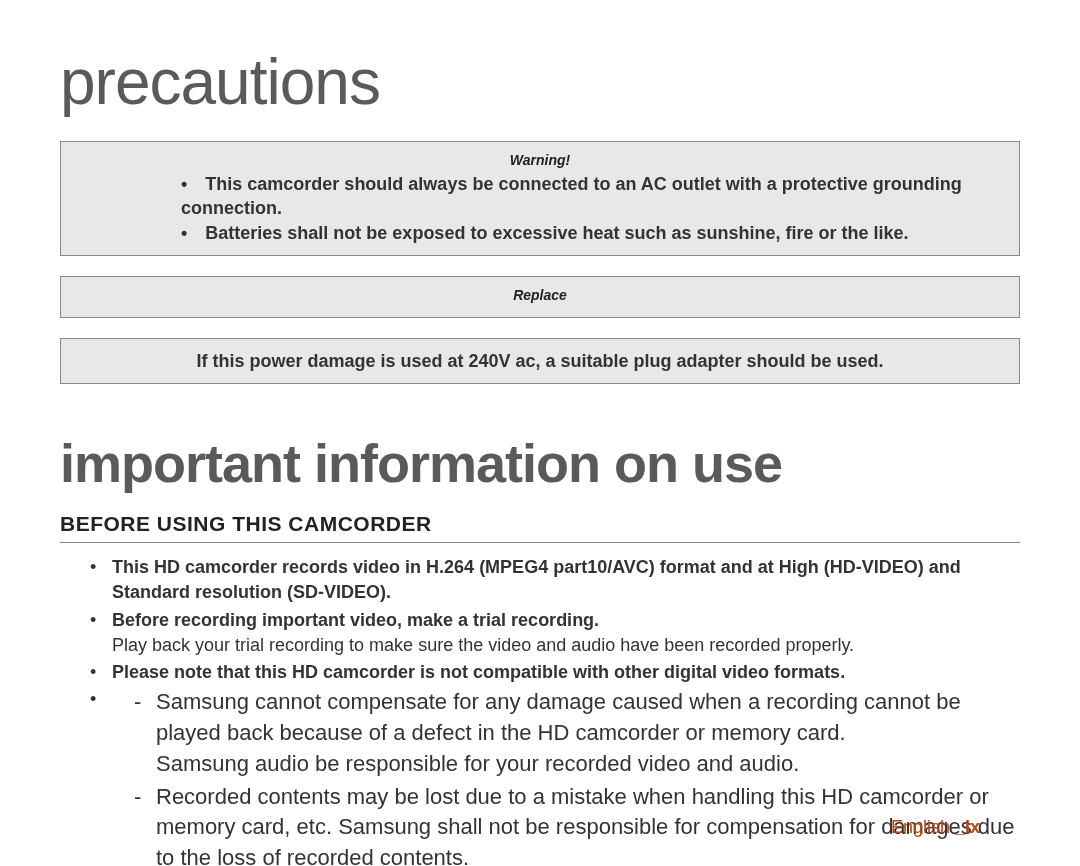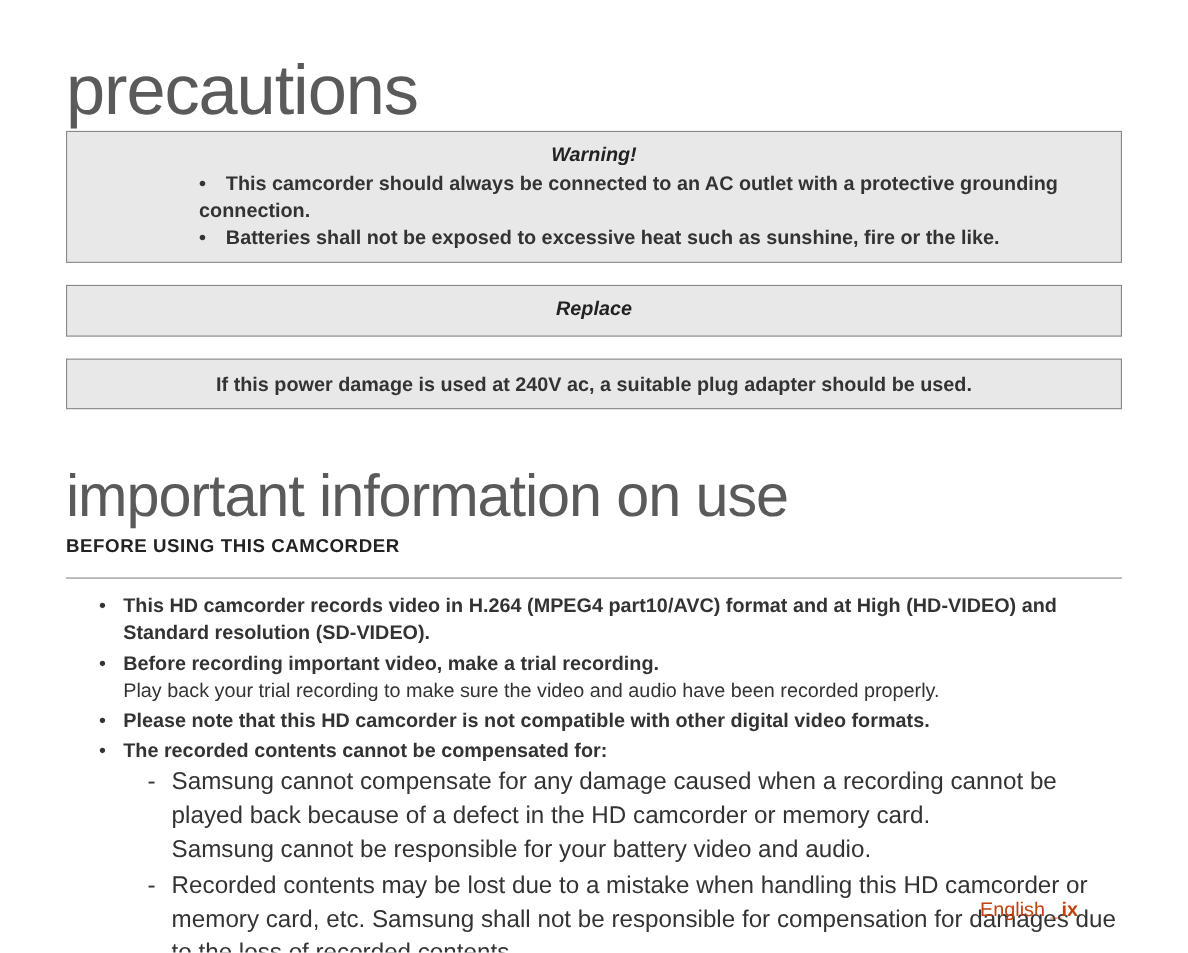--- a/index.html
+++ b/index.html
@@ -14,74 +14,75 @@
       font-family: Arial, Helvetica, sans-serif;
       color: #333333;
       padding: 45px 60px 30px 60px;
       position: relative;
     }
     .heading-large {
       font-size: 64px;
       font-weight: 300;
       color: #5a5a5a;
       letter-spacing: -1px;
+      margin-bottom: 22px;
       font-family: Arial, Helvetica, sans-serif;
     }
     .heading-large-2 {
       font-size: 54px;
-      font-weight: 400;
+      font-weight: 700;
       color: #5a5a5a;
       letter-spacing: -1px;
       margin-top: 48px;
-      margin-bottom: 5px;
+      margin-bottom: 18px;
       font-family: Arial, Helvetica, sans-serif;
     }
     .box {
       border: 1px solid #888888;
       background: #e8e8e8;
       padding: 10px 20px;
       margin-bottom: 20px;
       text-align: center;
     }
     .box-small {
       border: 1px solid #888888;
       background: #e8e8e8;
       padding: 10px 20px;
       margin-bottom: 20px;
       text-align: center;
     }
     .box-title {
       font-weight: bold;
       font-style: italic;
-      font-size: 18px;
+      font-size: 14px;
       color: #222222;
       margin-bottom: 4px;
     }
     .box-body {
       font-size: 18px;
       color: #333333;
       line-height: 1.35;
       font-weight: bold;
     }
     .bullet-line {
       display: block;
       text-align: left;
       padding-left: 100px;
     }
     .bullet-line::before {
       content: "•";
       margin-right: 18px;
     }
     .section-heading {
-      font-size: 17px;
+      font-size: 21px;
       font-weight: bold;
       letter-spacing: 0.5px;
       color: #222222;
       border-bottom: 1px solid #888888;
-      padding-bottom: 18px;
+      padding-bottom: 6px;
       margin-bottom: 12px;
       text-transform: uppercase;
     }
     .bullet-list {
       list-style: none;
       padding-left: 30px;
     }
     .bullet-list > li {
       position: relative;
       padding-left: 22px;
@@ -156,25 +157,24 @@
     <span class="bold">This HD camcorder records video in H.264 (MPEG4 part10/AVC) format and at High (HD-VIDEO) and Standard resolution (SD-VIDEO).</span>
   </li>
   <li>
     <span class="bold">Before recording important video, make a trial recording.</span><br>
     <span>Play back your trial recording to make sure the video and audio have been recorded properly.</span>
   </li>
   <li>
     <span class="bold">Please note that this HD camcorder is not compatible with other digital video formats.</span>
   </li>
   <li>
-    <span class="bold">The recorded contents cannot be compensated for:</span>
     <ul class="sub-list">
       <li>
         <span>Samsung cannot compensate for any damage caused when a recording cannot be played back because of a defect in the HD camcorder or memory card.</span><br>
-        <span>Samsung cannot be responsible for your battery video and audio.</span>
+        <span>Samsung audio be responsible for your recorded video and audio.</span>
       </li>
       <li>
         <span>Recorded contents may be lost due to a mistake when handling this HD camcorder or memory card, etc. Samsung shall not be responsible for compensation for damages due to the loss of recorded contents.</span>
       </li>
     </ul>
   </li>
 </ul>
 
 <div class="footer">
   <span>English </span><span class="footer-page">_ix</span>

